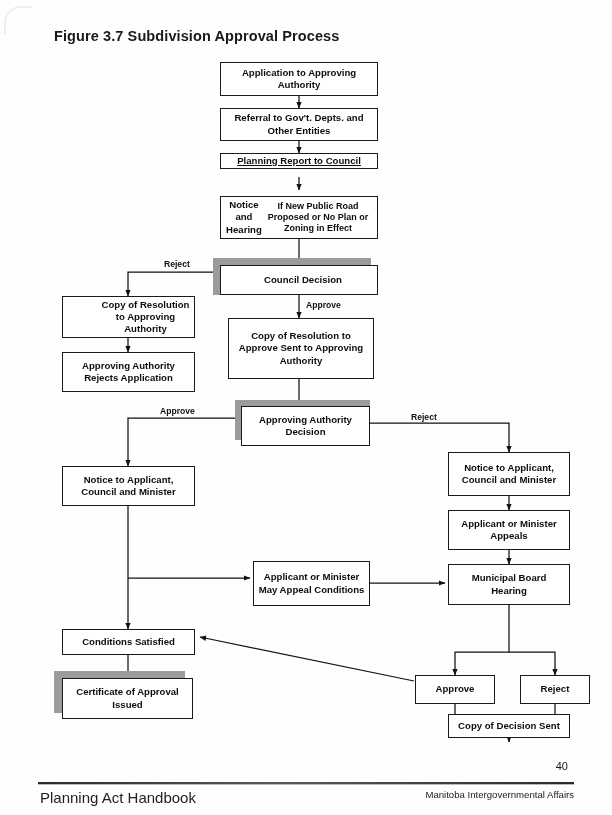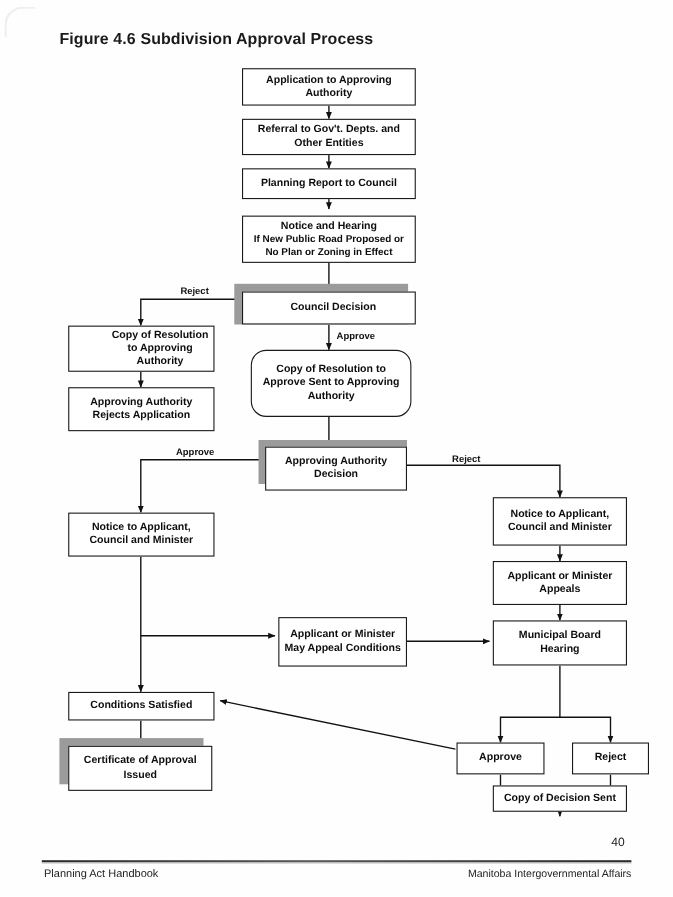--- a/index.html
+++ b/index.html
@@ -118,39 +118,39 @@
     content: "";
     position: absolute;
     left: 0; top: 2px;
     width: 100%; height: 1px;
     background: #bbb;
   }
   .footer-left {
     position: absolute;
     left: 40px;
     top: 789px;
-    font-size: 10px;
+    font-size: 15px;
     color: #222;
   }
   .footer-right {
     position: absolute;
     right: 38px;
     top: 789px;
     font-size: 9.6px;
     color: #222;
   }
 </style>
 </head>
 <body>
 
 <div id="page">
 
   <div class="scan-corner"></div>
 
-  <div class="fig-title">Figure 4.6  Subdivision Approval Process</div>
+  <div class="fig-title">Figure 3.7  Subdivision Approval Process</div>
 
   <div id="chart">
 
     <svg id="edges" viewBox="0 0 612 770" xmlns="http://www.w3.org/2000/svg">
       <defs>
         <marker id="arr" markerWidth="9" markerHeight="9" refX="6.2" refY="3.1" orient="auto" markerUnits="userSpaceOnUse">
           <path d="M0,0.4 L6.6,3.1 L0,5.8 z" fill="#111"></path>
         </marker>
       </defs>
       <g stroke="#111" stroke-width="1.25" fill="none" marker-end="url(#arr)">
@@ -203,34 +203,34 @@
     <div class="edge-label" style="left:411px; top:412px;">Reject</div>
 
     <div class="shadow" style="left:213px; top:258px; width:158px; height:37px;"></div>
     <div class="shadow" style="left:235px; top:400px; width:135px; height:40px;"></div>
     <div class="shadow" style="left:54px; top:671px; width:131px; height:42px;"></div>
 
     <div class="node" style="left:220px; top:62px; width:158px; height:34px;">Application to Approving Authority</div>
 
     <div class="node" style="left:220px; top:108px; width:158px; height:33px;">Referral to Gov't. Depts. and Other Entities</div>
 
-    <div class="node" style="left:220px; top:153px; width:158px; height:28px;">Planning Report to Council</div>
-
-    <div class="node" style="left:220px; top:196px; width:158px; height:43px; flex-direction:column;">
+    <div class="node" style="left:220px; top:153px; width:158px; height:16px;text-decoration:underline;">Planning Report to Council</div>
+
+    <div class="node" style="left:220px; top:196px; width:158px; height:43px; flex-direction:row;">
       <span class="big">Notice and Hearing</span>
       <span class="sub">If New Public Road Proposed or No Plan or Zoning in Effect</span>
     </div>
 
     <div class="node" style="left:220px; top:265px; width:158px; height:30px;padding-left:12px;">Council Decision</div>
 
     <div class="node" style="left:62px; top:296px; width:133px; height:42px;padding-left:38px;">Copy of Resolution to Approving Authority</div>
 
     <div class="node" style="left:62px; top:352px; width:133px; height:40px;">Approving Authority Rejects Application</div>
 
-    <div class="node" style="left:228px; top:318px; width:146px; height:61px;border-radius:14px;">Copy of Resolution to Approve Sent to Approving Authority</div>
+    <div class="node" style="left:228px; top:318px; width:146px; height:61px;">Copy of Resolution to Approve Sent to Approving Authority</div>
 
     <div class="node" style="left:241px; top:406px; width:129px; height:40px;">Approving Authority Decision</div>
 
     <div class="node" style="left:62px; top:466px; width:133px; height:40px;">Notice to Applicant, Council and Minister</div>
 
     <div class="node" style="left:448px; top:452px; width:122px; height:44px;">Notice to Applicant, Council and Minister</div>
 
     <div class="node" style="left:448px; top:510px; width:122px; height:40px;">Applicant or Minister Appeals</div>
 
     <div class="node" style="left:253px; top:561px; width:117px; height:45px;">Applicant or Minister May Appeal Conditions</div>

